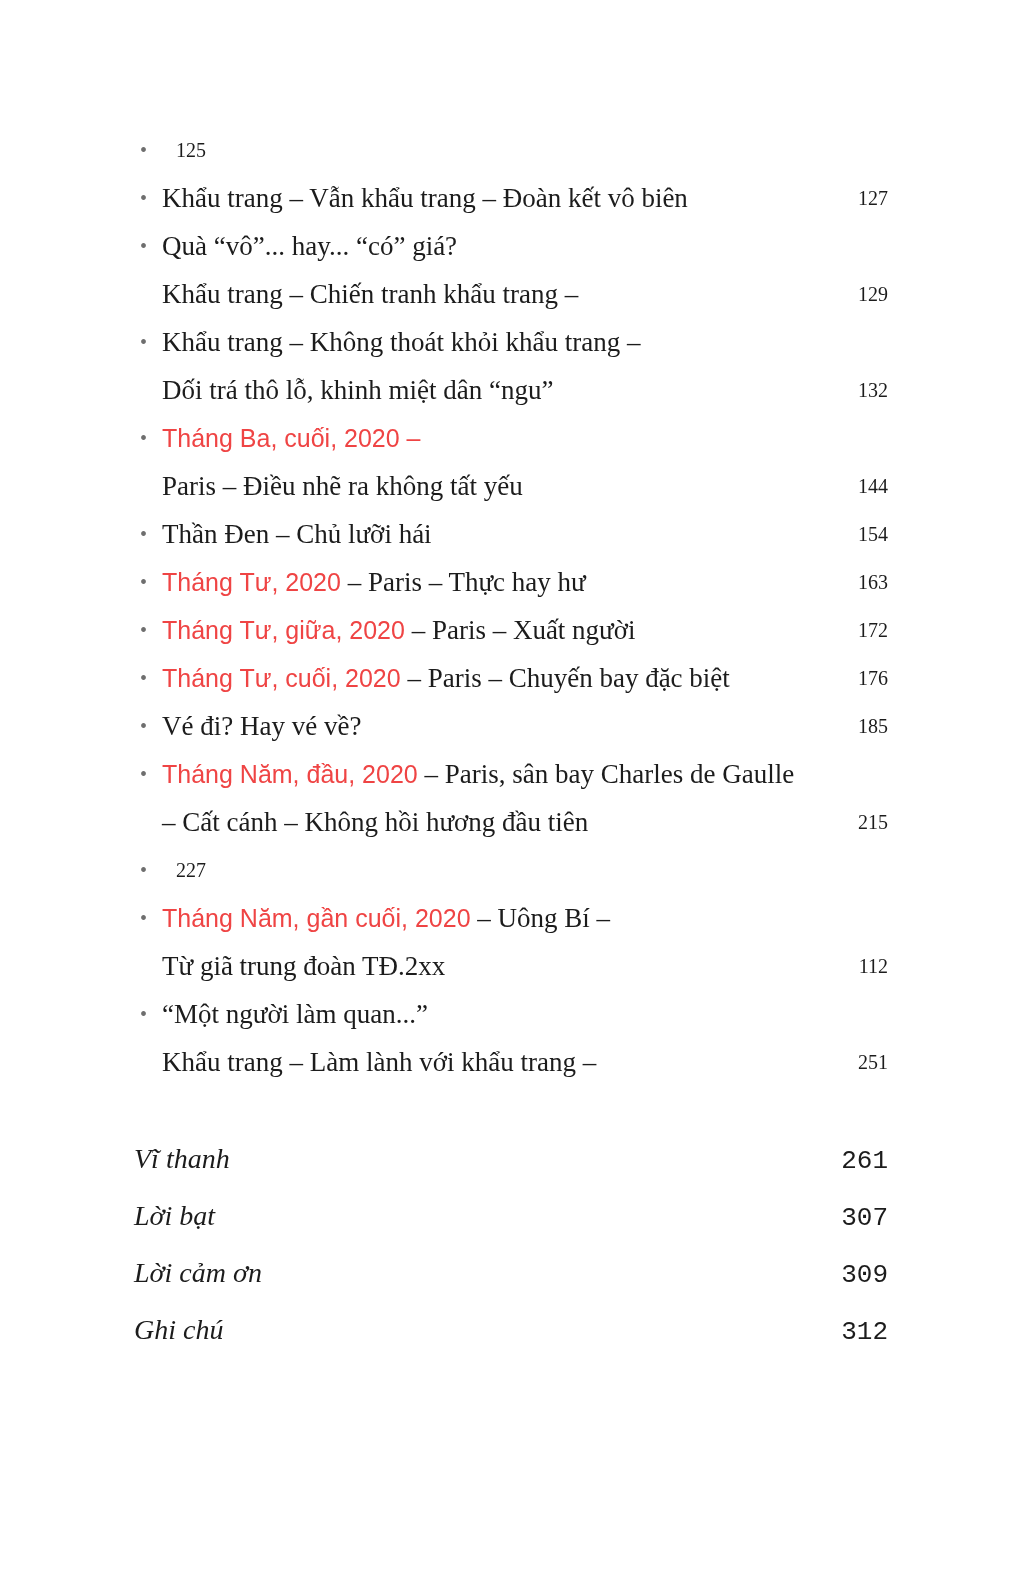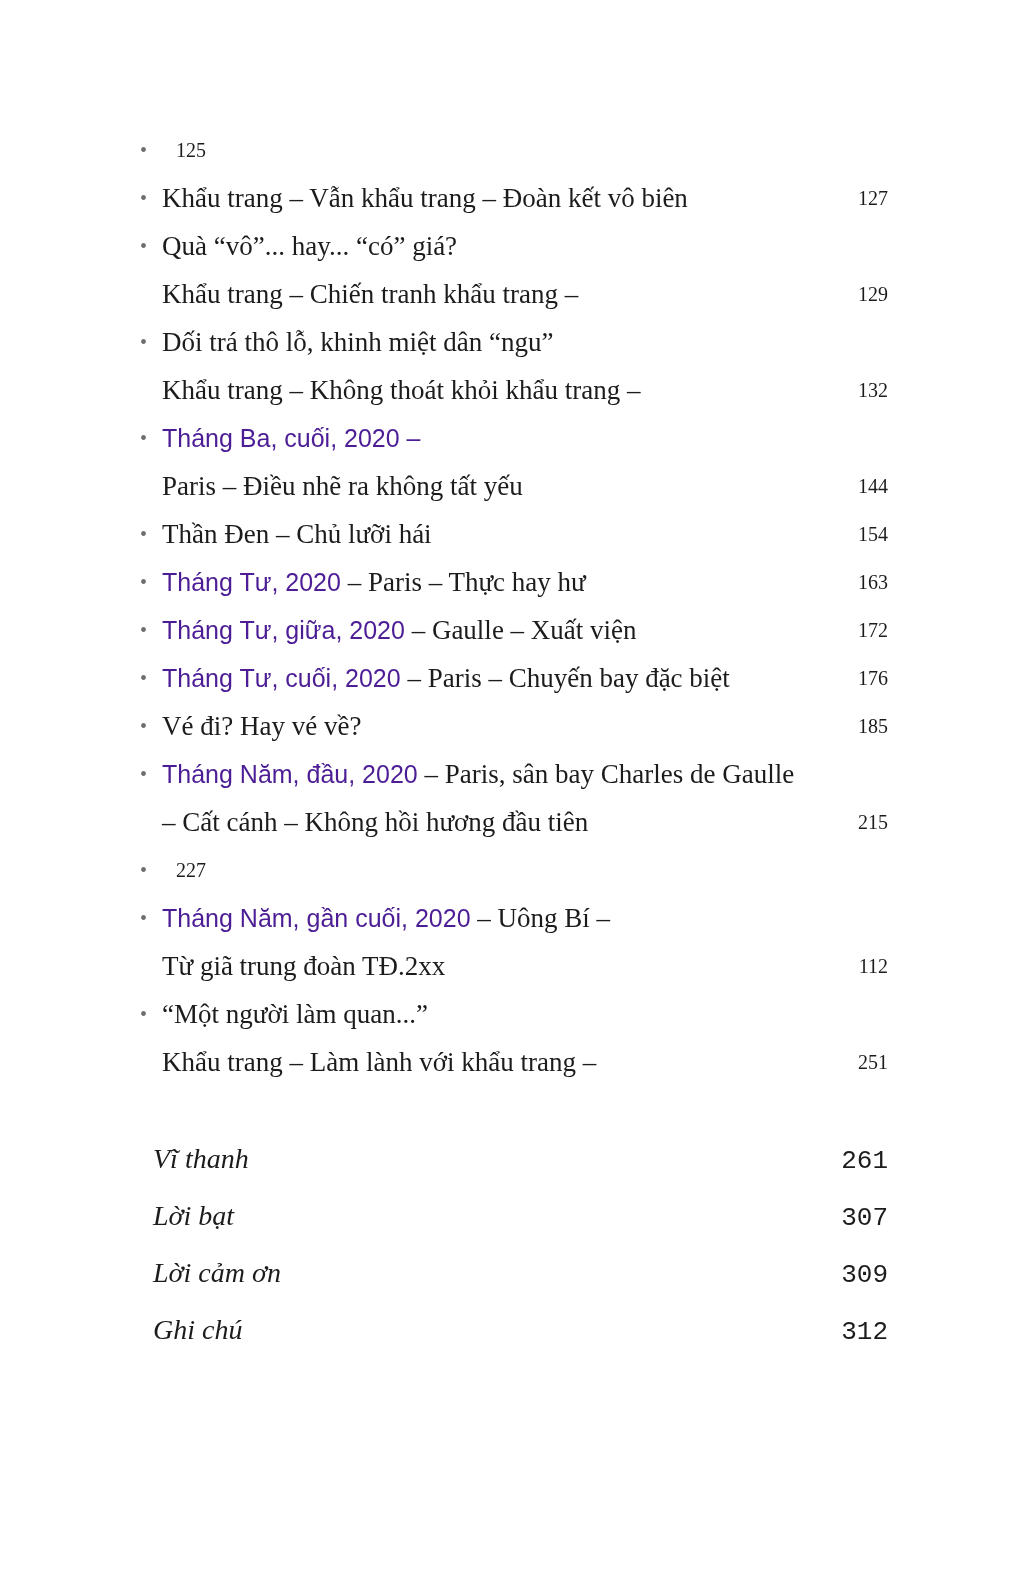--- a/index.html
+++ b/index.html
@@ -40,33 +40,32 @@
   .line {
     font-family: "Liberation Serif", serif;
     font-size: 27px;
     line-height: 48px;
     color: #1c1c1c;
     white-space: nowrap;
   }
   .seg.gray {
     font-family: "Liberation Sans", sans-serif;
     font-size: 25px;
-    color: #4c1d95;
+    color: #ef4444;
   }
   .pg {
     flex: none;
     margin-left: 14px;
     font-family: "Liberation Serif", serif;
     font-size: 20px;
     line-height: 48px;
     color: #1c1c1c;
   }
   .back-matter {
     margin-top: 44px;
-    margin-left: 19px;
   }
   .back-row {
     display: flex;
     align-items: baseline;
     height: 57px;
   }
   .back-label {
     flex: 1;
     margin-left: -6px;
     font-family: "Liberation Serif", serif;
@@ -104,22 +103,22 @@
           <span class="bullet">•</span>
           <div class="lines">
             <div class="line"><span class="seg">Quà “vô”... hay... “có” giá?</span></div>
             <div class="line"><span class="seg">Khẩu trang – Chiến tranh khẩu trang –</span></div>
           </div>
           <span class="pg">129</span>
         </div>
         <div class="entry">
           <span class="bullet">•</span>
           <div class="lines">
+            <div class="line"><span class="seg">Khẩu trang – Không thoát khỏi khẩu trang –</span></div>
             <div class="line"><span class="seg">Dối trá thô lỗ, khinh miệt dân “ngu”</span></div>
-            <div class="line"><span class="seg">Khẩu trang – Không thoát khỏi khẩu trang –</span></div>
           </div>
           <span class="pg">132</span>
         </div>
         <div class="entry">
           <span class="bullet">•</span>
           <div class="lines">
             <div class="line"><span class="seg gray">Tháng Ba, cuối, 2020 –</span></div>
             <div class="line"><span class="seg">Paris – Điều nhẽ ra không tất yếu</span></div>
           </div>
           <span class="pg">144</span>
@@ -134,21 +133,21 @@
         <div class="entry">
           <span class="bullet">•</span>
           <div class="lines">
             <div class="line"><span class="seg gray">Tháng Tư, 2020</span><span class="seg"> – Paris – Thực hay hư</span></div>
           </div>
           <span class="pg">163</span>
         </div>
         <div class="entry">
           <span class="bullet">•</span>
           <div class="lines">
-            <div class="line"><span class="seg gray">Tháng Tư, giữa, 2020</span><span class="seg"> – Gaulle – Xuất viện</span></div>
+            <div class="line"><span class="seg gray">Tháng Tư, giữa, 2020</span><span class="seg"> – Paris – Xuất người</span></div>
           </div>
           <span class="pg">172</span>
         </div>
         <div class="entry">
           <span class="bullet">•</span>
           <div class="lines">
             <div class="line"><span class="seg gray">Tháng Tư, cuối, 2020</span><span class="seg"> – Paris – Chuyến bay đặc biệt</span></div>
           </div>
           <span class="pg">176</span>
         </div>

